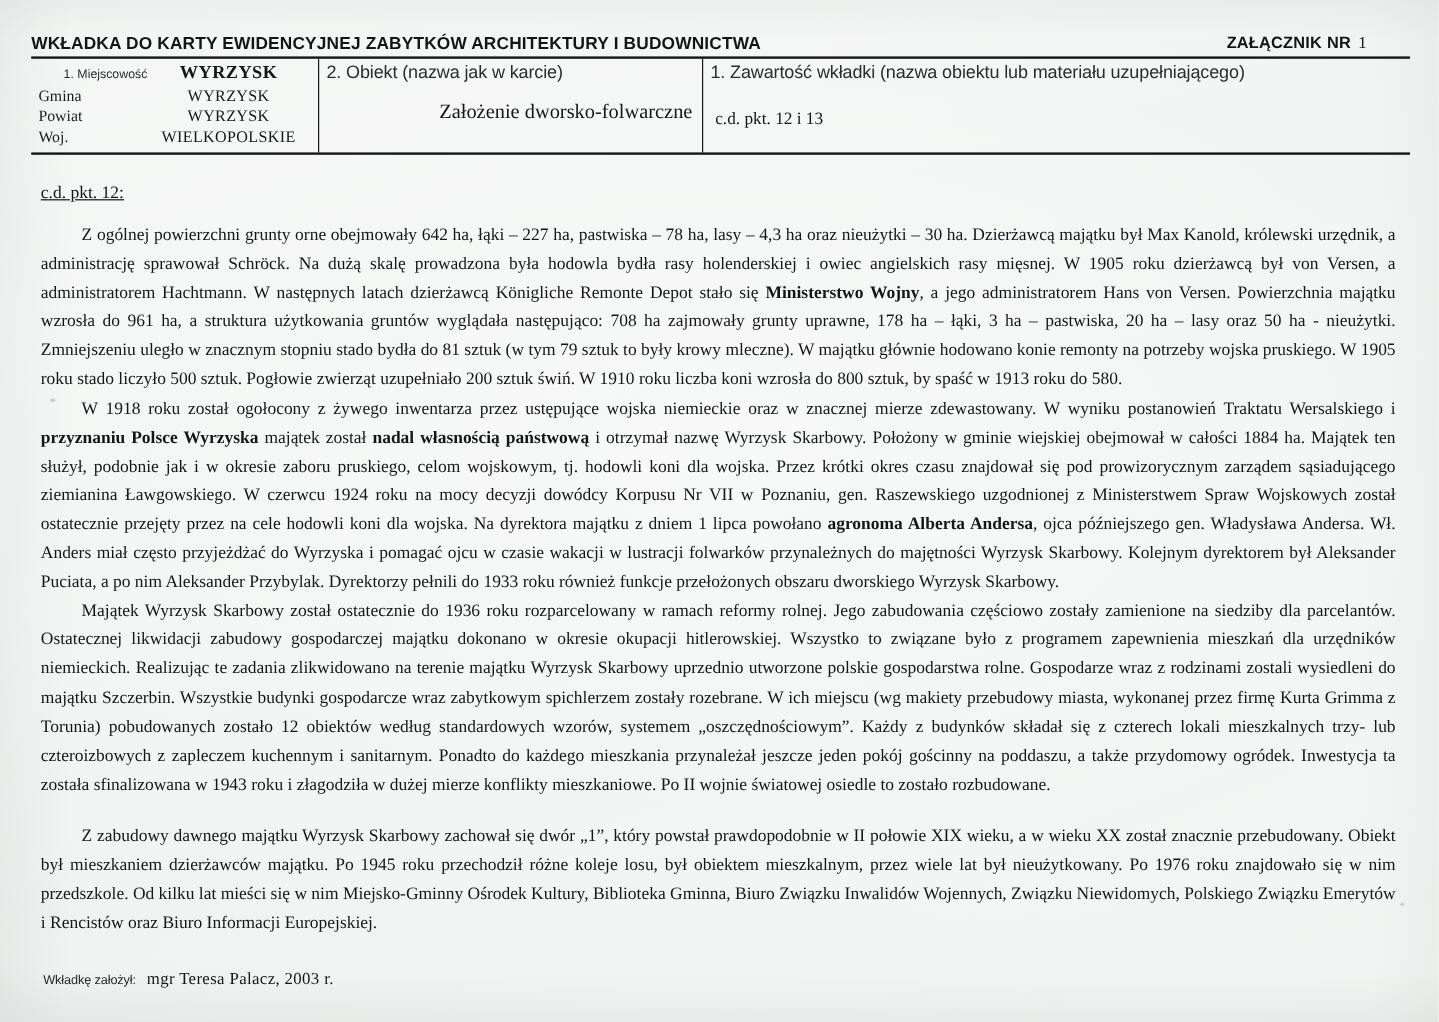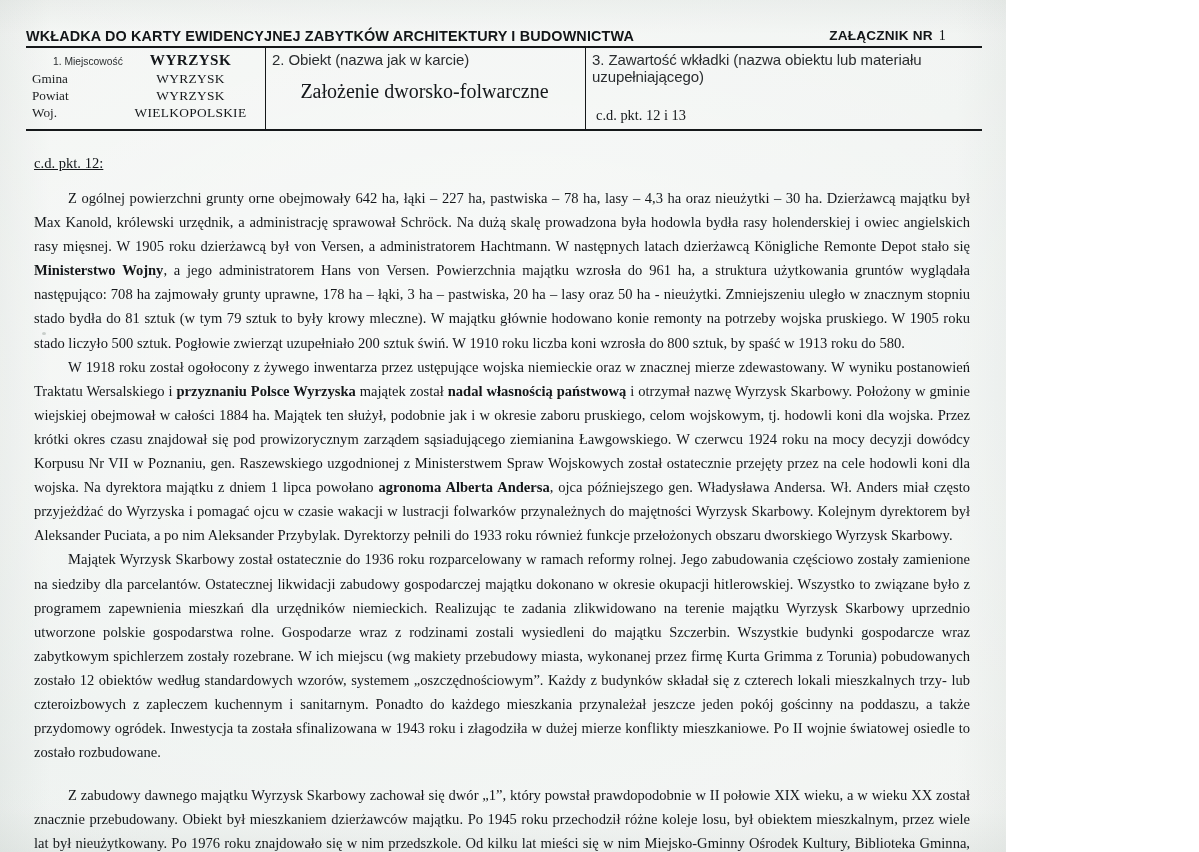--- a/index.html
+++ b/index.html
@@ -6,21 +6,21 @@
   html, body {
     margin: 0;
     padding: 0;
     background: #ffffff;
   }
   body {
     font-family: "Liberation Serif", serif;
   }
   .page {
     position: relative;
-    width: 1006px;
+    width: 1199px;
     height: 852px;
     box-sizing: border-box;
     background: linear-gradient(160deg, #f4f6f4 0%, #f0f3f1 38%, #eef2f0 62%, #f3f5f3 100%);
     overflow: hidden;
     padding: 0;
   }
   
   .page::after {
     content: "";
     position: absolute;
@@ -119,23 +119,23 @@
     letter-spacing: 0.3px;
   }
   .loc-val.strong {
     font-weight: bold;
     font-size: 15.2px;
     letter-spacing: 0.4px;
   }
 
   .obj-body {
     margin-top: 13px;
-    text-align: center;
-    font-family: "Liberation Serif", serif;
-    font-size: 20px;
+    text-align: right;
+    font-family: "Liberation Serif", serif;
+    font-size: 17px;
     color: #14171a;
     line-height: 21px;
   }
   .obj-body .sub { display: block; }
   .obj-body em { font-style: italic; }
 
   .cont-body {
     margin-top: 22px;
     font-family: "Liberation Serif", serif;
     font-size: 14.4px;
@@ -238,21 +238,21 @@
       </div>
 
       <div class="cell c2">
         <div class="cell-label">2. Obiekt (nazwa jak w karcie)</div>
         <div class="obj-body">
           <span>Założenie dworsko-folwarczne</span>
         </div>
       </div>
 
       <div class="cell c3">
-        <div class="cell-label">3. Zawartość wkładki (nazwa obiektu lub materiału uzupełniającego)</div>
+        <div class="cell-label">1. Zawartość wkładki (nazwa obiektu lub materiału uzupełniającego)</div>
         <div class="cont-body">c.d. pkt. 12 i 13</div>
       </div>
 
     </div>
 
     
     <div class="section-head">c.d. pkt. 12:</div>
 
     
     <div class="body-text">

